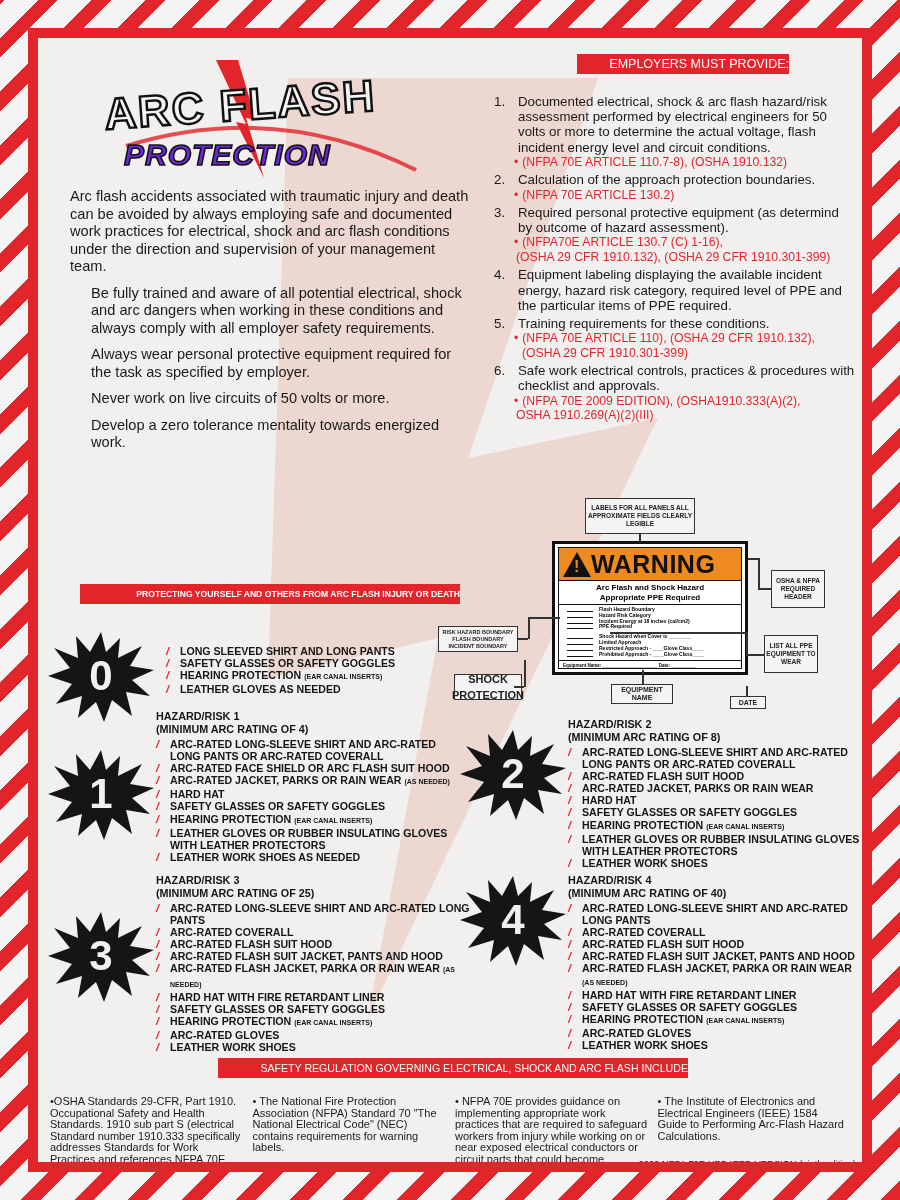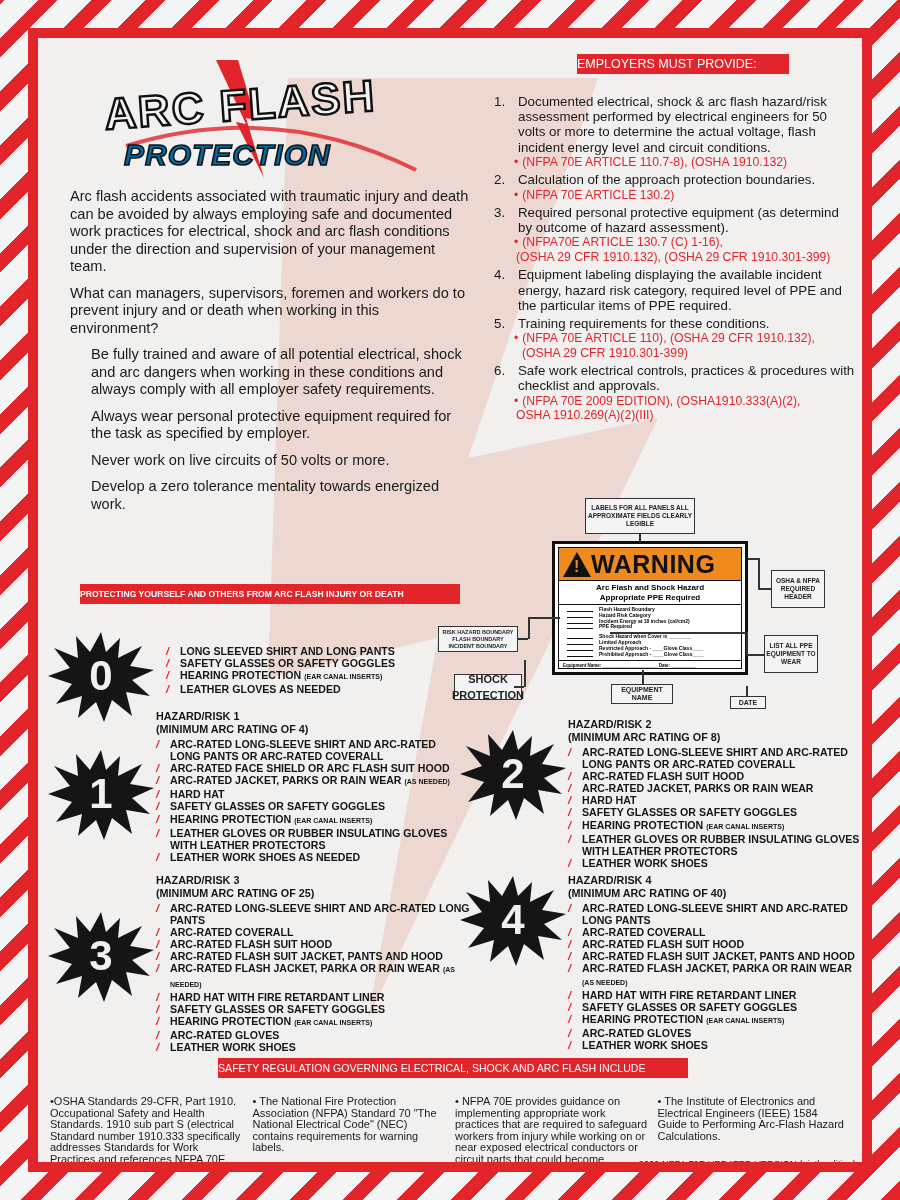--- a/index.html
+++ b/index.html
@@ -19,21 +19,21 @@
   .panel {
     position: relative; width: 100%; height: 100%;
     background: #f1f0ef; overflow: hidden;
   }
   
   .bolt-bg { position: absolute; left: 0; top: 0; width: 824px; height: 1124px; pointer-events: none; }
 
   .abs { position: absolute; }
   .red-banner {
     position: absolute; background: #e2242b; color: #fff; font-weight: bold;
-    text-align: left; white-space: nowrap;
+    text-align: right; white-space: nowrap;
   }
   .logo { left: 48px; top: 22px; width: 340px; height: 130px; }
   .intro { left: 32px; top: 150px; width: 400px; font-size: 14.6px; line-height: 17.5px; color: #1a1a1a; }
   .intro p { margin-bottom: 9px; }
   .intro .indent { padding-left: 21px; }
 
   .emp-list { left: 468px; top: 56px; width: 350px; font-size: 13.3px; line-height: 15.2px; color: #1a1a1a; }
   .emp-item { margin-bottom: 3px; }
   .emp-item .num { display: inline-block; width: 12px; }
   .emp-item .body { padding-left: 12px; text-indent: -12px; }
@@ -81,26 +81,25 @@
       <svg class="bolt-bg" viewBox="0 0 824 1124">
         <polygon points="250,40 560,40 430,420 620,380 330,980 400,600 230,640" fill="#e8b8ac" opacity="0.45"></polygon>
       </svg>
 
       <div class="abs logo">
         <svg width="340" height="130" viewBox="0 0 340 130">
           <path d="M40,86 Q190,40 330,110" stroke="#e2242b" stroke-width="4" fill="none" opacity="0.8"></path>
           <polygon points="130,0 152,0 170,60 160,58 178,118 150,62 160,64" fill="#e2242b"></polygon>
         </svg>
         <div class="abs" style="left:18px;top:20px;font-size:44px;font-weight:bold;color:#f4f4f4;-webkit-text-stroke:2.5px #111;letter-spacing:2px;transform:rotate(-4deg);font-family:'Liberation Sans',sans-serif;">ARC FLASH</div>
-        <div class="abs" style="left:38px;top:78px;font-size:30px;font-weight:bold;font-style:italic;color:#0369a1;-webkit-text-stroke:1.6px #111;letter-spacing:1px;">PROTECTION</div>
+        <div class="abs" style="left:38px;top:78px;font-size:30px;font-weight:bold;font-style:italic;color:#6d28d9;-webkit-text-stroke:1.6px #111;letter-spacing:1px;">PROTECTION</div>
       </div>
 
       <div class="abs intro">
         <p>Arc flash accidents associated with traumatic injury and death can be avoided by always employing safe and documented work practices for electrical, shock and arc flash conditions under the direction and supervision of your management team.</p>
-        <p>What can managers, supervisors, foremen and workers do to prevent injury and or death when working in this environment?</p>
         <p class="indent">Be fully trained and aware of all potential electrical, shock and arc dangers when working in these conditions and always comply with all employer safety requirements.</p>
         <p class="indent">Always wear personal protective equipment required for the task as specified by employer.</p>
         <p class="indent">Never work on live circuits of 50 volts or more.</p>
         <p class="indent">Develop a zero tolerance mentality towards energized work.</p>
       </div>
 
       <div class="red-banner" style="left:539px;top:16px;width:212px;height:20px;font-size:12.5px;line-height:20px;font-weight:normal;">EMPLOYERS MUST PROVIDE:</div>
 
       <div class="abs emp-list">
         <div class="emp-item">

